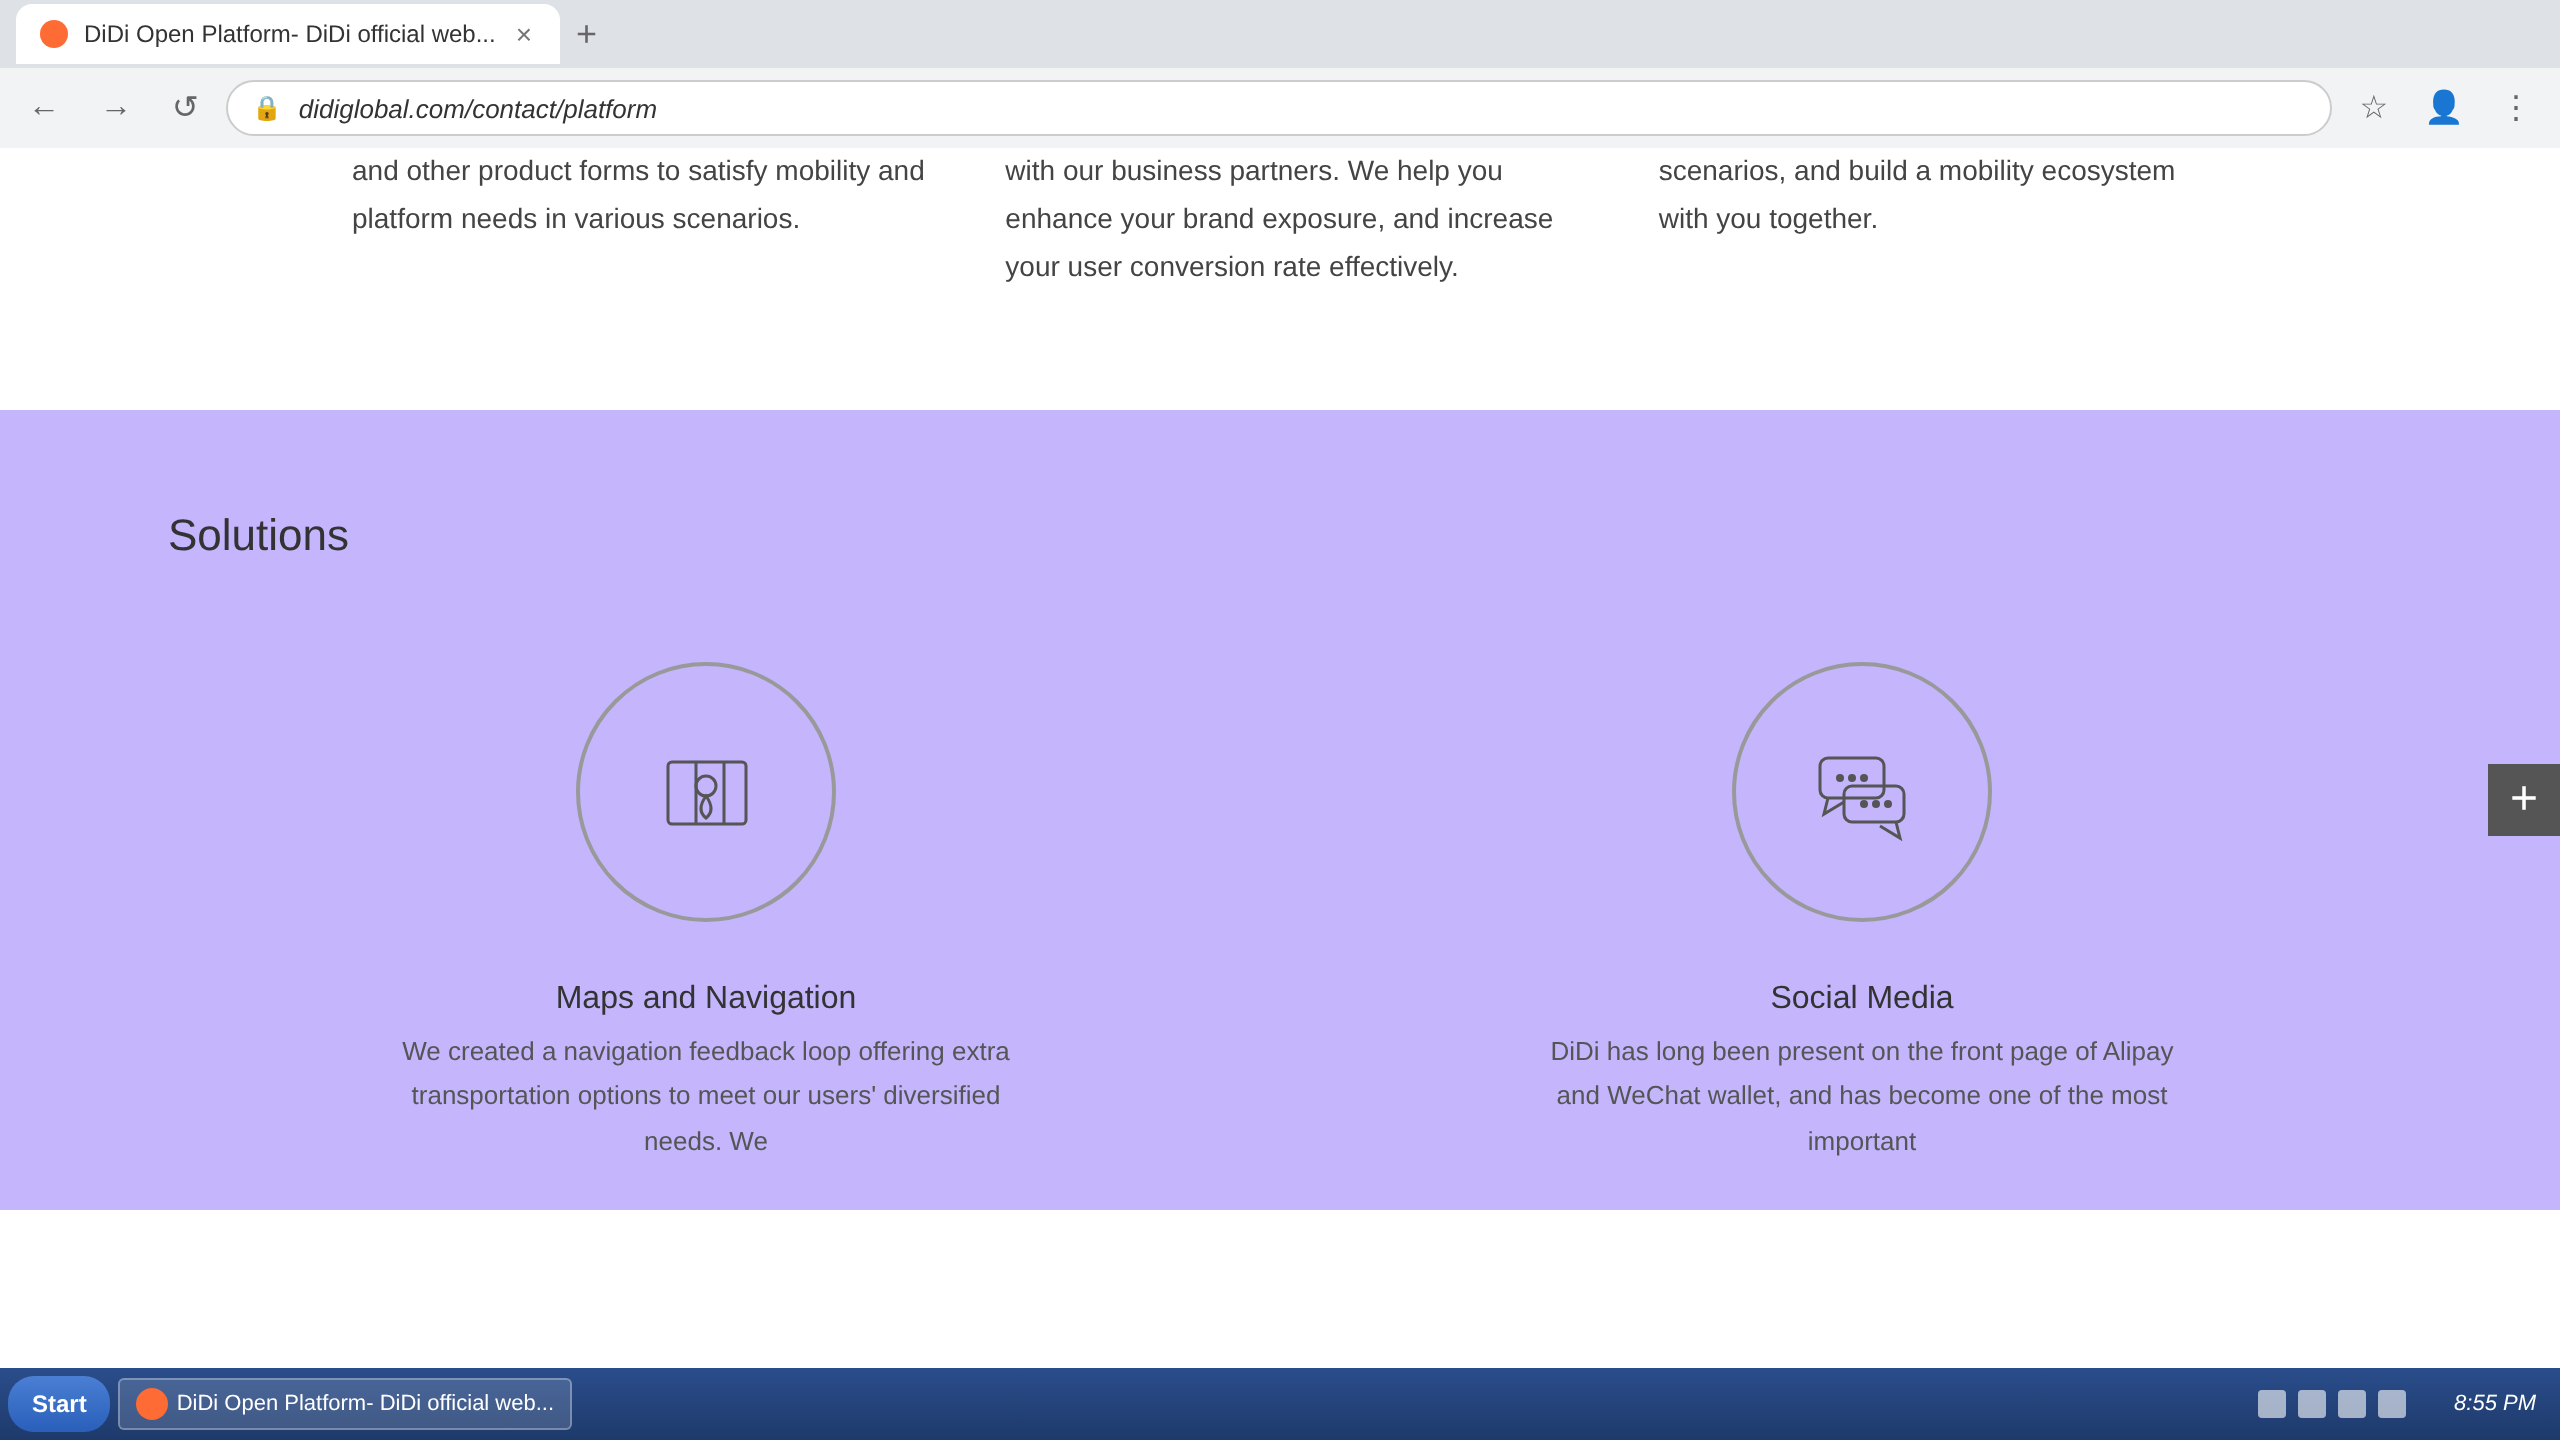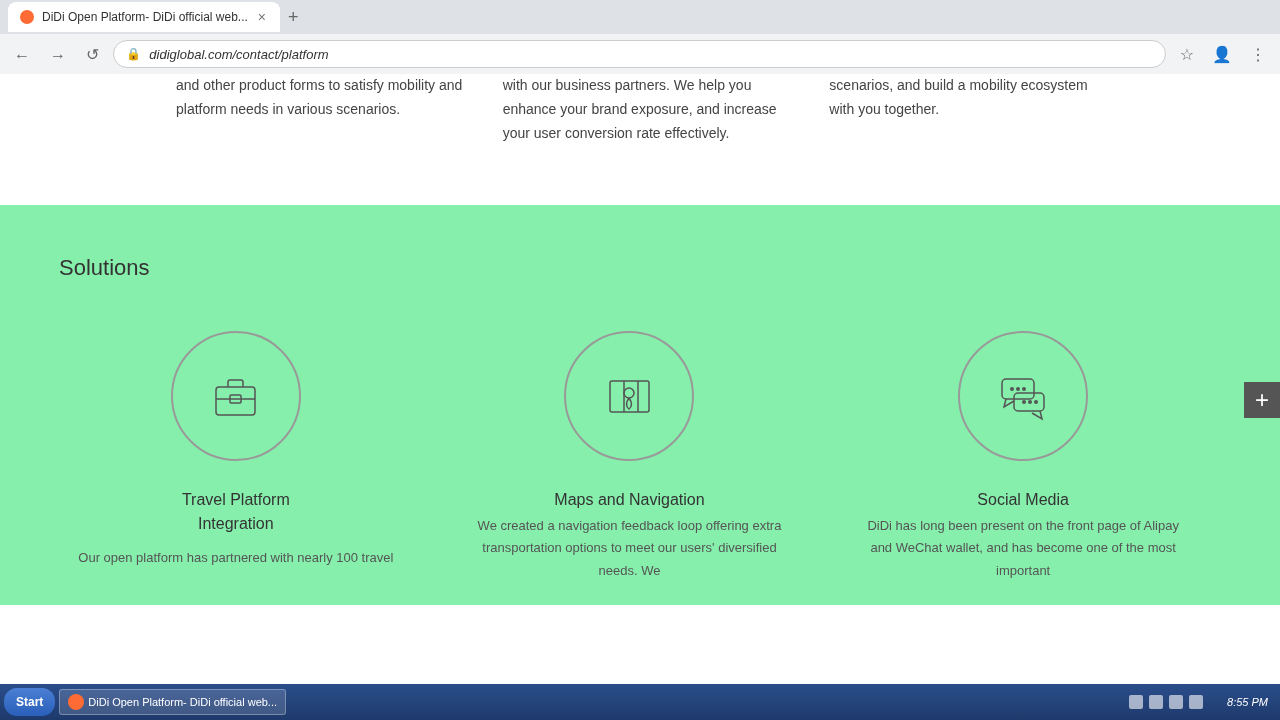--- a/index.html
+++ b/index.html
@@ -126,22 +126,22 @@
       padding: 0 20px;
     }
     .top-col p {
       font-size: 14px;
       color: #444;
       line-height: 1.7;
     }
 
     
     .solutions-section {
-      background: #86efac;
-      padding: 50px 80px 0 59px;
+      background: #c4b5fd;
+      padding: 50px 80px 0 84px;
       min-height: 400px;
     }
     .solutions-title {
       font-size: 22px;
       font-weight: 400;
       color: #333;
       margin-bottom: 50px;
     }
     .solutions-grid {
       display: flex;
@@ -318,34 +318,20 @@
       <div class="top-col">
         <p>scenarios, and build a mobility ecosystem with you together.</p>
       </div>
     </div>
   </div>
 
   <div class="solutions-section">
     <h2 class="solutions-title">Solutions</h2>
     <div class="solutions-grid">
 
-      <div class="solution-card">
-        <div class="solution-icon-circle">
-          <svg viewBox="0 0 55 55">
-
-            <rect x="8" y="18" width="39" height="28" rx="3" ry="3"></rect>
-            <path d="M20 18v-5a2 2 0 012-2h11a2 2 0 012 2v5"></path>
-            <line x1="8" y1="30" x2="47" y2="30"></line>
-            <rect x="22" y="26" width="11" height="8" rx="1"></rect>
-          </svg>
-        </div>
-        <div class="solution-name">Travel Platform</div>
-        <div class="solution-subtitle">Integration</div>
-        <p class="solution-desc">Our open platform has partnered with nearly 100 travel</p>
-      </div>
 
       <div class="solution-card">
         <div class="solution-icon-circle">
           <svg viewBox="0 0 55 55">
 
             <rect x="8" y="12" width="39" height="31" rx="2"></rect>
 
             <line x1="22" y1="12" x2="22" y2="43"></line>
             <line x1="36" y1="12" x2="36" y2="43"></line>
 

